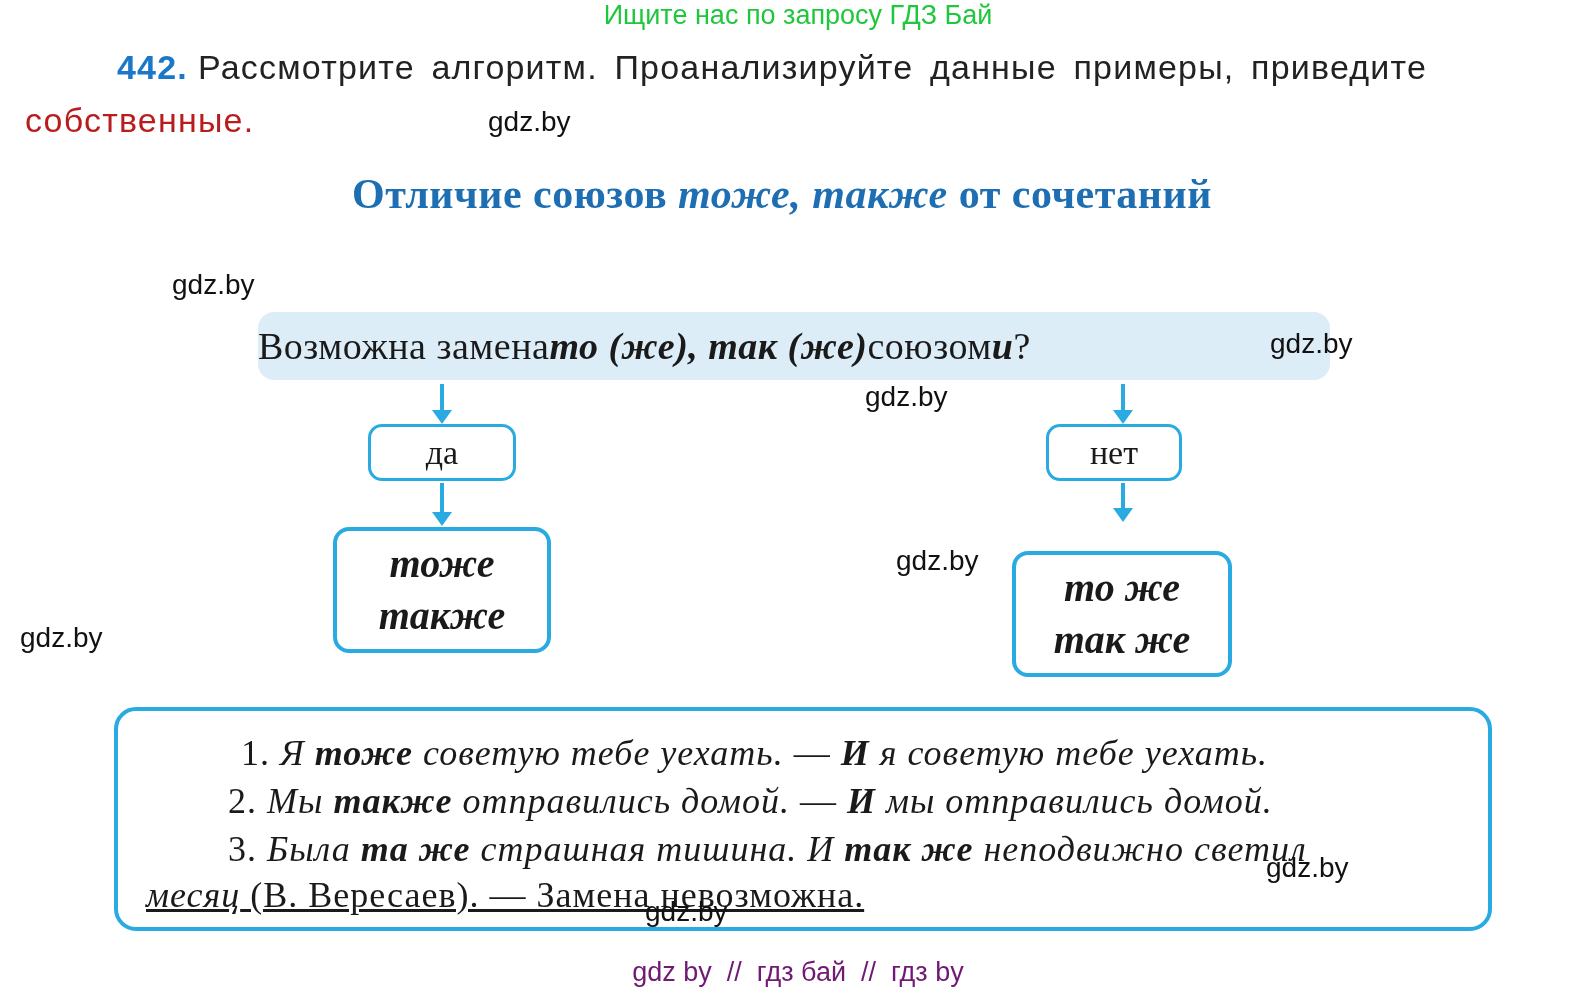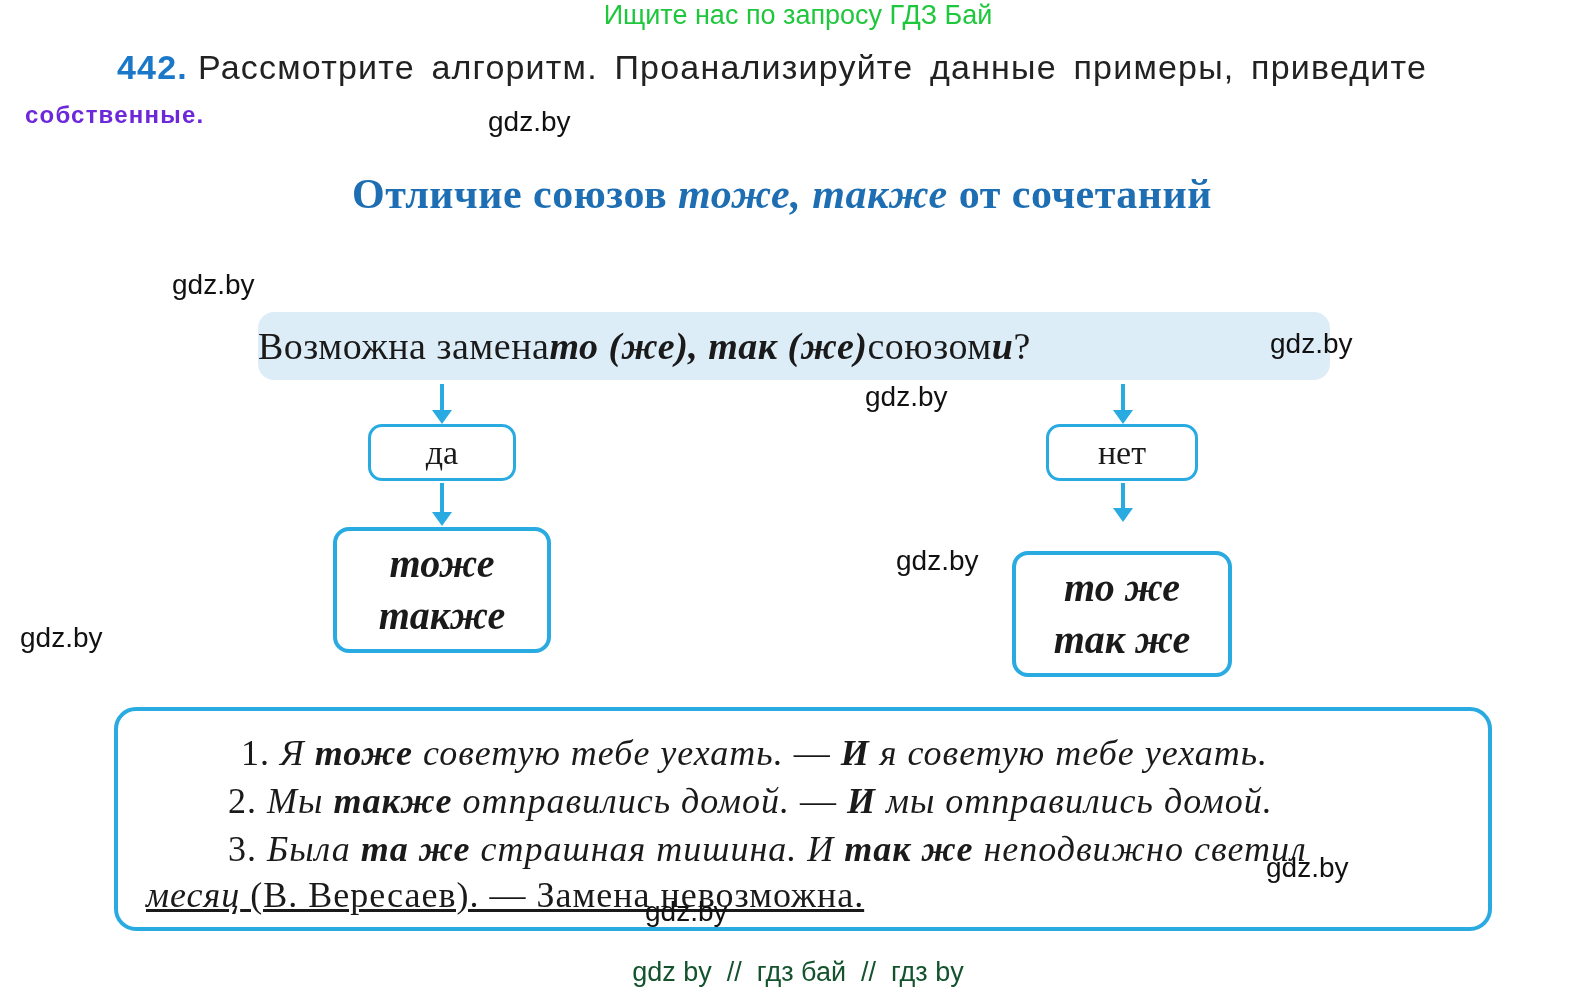--- a/index.html
+++ b/index.html
@@ -18,23 +18,22 @@
     font-family:"Liberation Sans", sans-serif; font-size:27px; color:#1ec73c;
   }
   .ex-line1 {
     position:absolute; left:117; left:117px; top:48px;
     font-family:"Liberation Sans", sans-serif; font-size:34px; color:#222;
     letter-spacing:1.2px; word-spacing:6px; white-space:nowrap;
   }
   .ex-num { color:#1b78c9; font-weight:bold; margin-right:10px; }
   .ex-line2 {
     position:absolute; left:25px; top:101px;
-    font-family:"Liberation Sans", sans-serif; font-size:24px; color:#6d28d9;
+    font-family:"Liberation Sans", sans-serif; font-size:34px; color:#b91c1c;
     letter-spacing:1.2px;
-    font-weight:bold;
   }
   .heading {
     position:absolute; left:0; top:166px; width:1564px; text-align:center;
     color:#1d6eb2; font-size:42px; font-weight:bold; line-height:57px; letter-spacing:0.5px;
   }
   .qbox {
     position:absolute; left:258px; top:312px; width:1072px; height:68px;
     background:#ddedf8; border-radius:16px;
     display:flex; align-items:center; justify-content:flex-start;
     font-size:38px; letter-spacing:0.5px;
@@ -61,21 +60,21 @@
   }
   .ex-sentence {
     position:absolute; font-size:36px; line-height:44px; letter-spacing:1px; white-space:nowrap;
   }
   .wm {
     position:absolute; font-family:"Liberation Sans", sans-serif;
     font-size:28px; color:#111; white-space:nowrap;
   }
   .footer {
     position:absolute; left:0; top:957px; width:100%; text-align:center;
-    font-family:"Liberation Sans", sans-serif; font-size:27px; color:#14532d;
+    font-family:"Liberation Sans", sans-serif; font-size:27px; color:#701a75;
     white-space:pre;
   }
 </style>
 </head>
 <body>
 
 <div class="page">
 
   <div class="banner">Ищите нас по запросу ГДЗ Бай</div>
 
@@ -93,21 +92,21 @@
       <span class="seg-bi">то (же), так (же)</span>
       <span class="seg-n"> союзом </span>
       <span class="seg-bi">и</span>
       <span class="seg-n">?</span>
     </div>
 
   <div class="arrow" style="left:440px; top:384px; height:27px;"></div>
   <div class="arrow" style="left:1121px; top:384px; height:27px;"></div>
 
   <div class="small-box" style="left:368px; top:424px; width:148px; height:57px;">да</div>
-  <div class="small-box" style="left:1046px; top:424px; width:152px; height:57px;">нет</div>
+  <div class="small-box" style="left:1046px; top:424px; width:136px; height:57px;">нет</div>
 
   <div class="arrow" style="left:440px; top:483px; height:30px;"></div>
   <div class="arrow" style="left:1121px; top:483px; height:26px;"></div>
 
   <div class="big-box" style="left:333px; top:527px; width:218px; height:126px;">
     <div>тоже</div>
     <div>также</div>
   </div>
   <div class="big-box" style="left:1012px; top:551px; width:220px; height:126px;">
     <div>то же</div>

